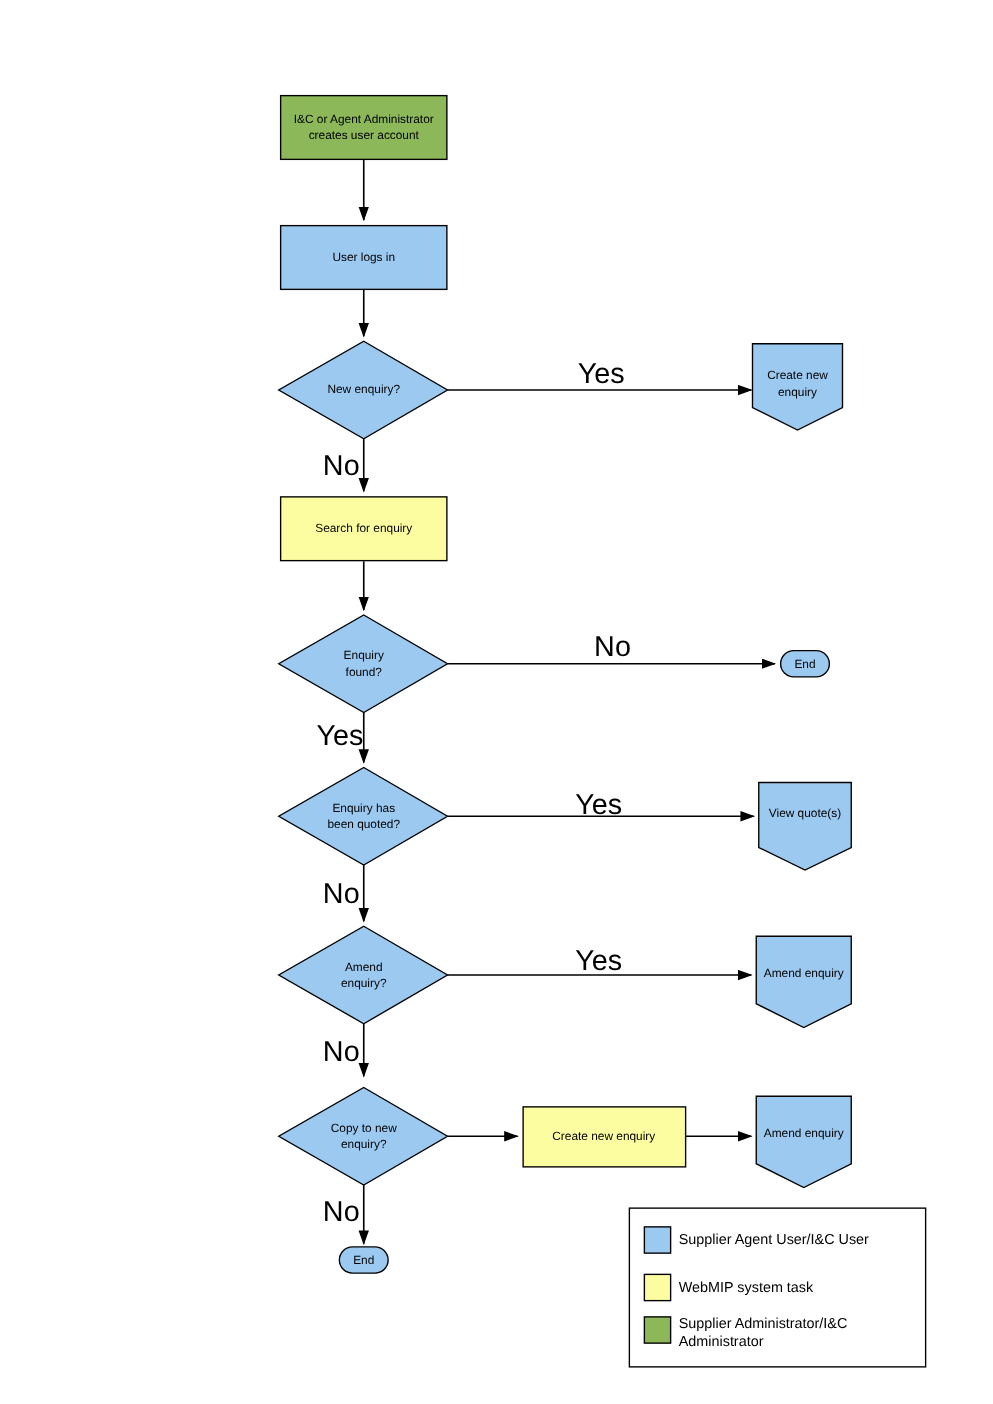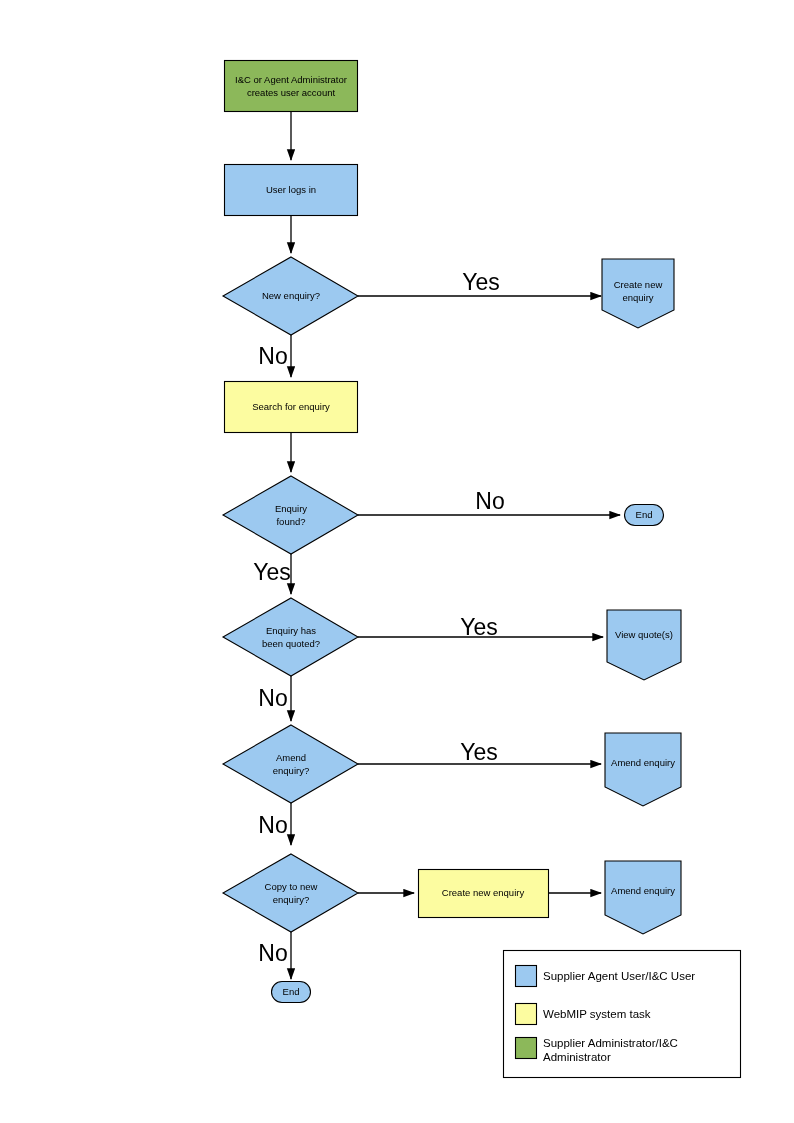--- a/index.html
+++ b/index.html
@@ -10,20 +10,21 @@
   body {
     width: 794px;
     height: 1123px;
     font-family: "Liberation Sans", sans-serif;
     overflow: hidden;
   }
   #diagram-root {
     position: relative;
     width: 794px;
     height: 810px;
+    margin-top: 16px;
   }
   svg#flowchart {
     display: block;
     width: 794px;
     height: 1123px;
   }
   .node-shape {
     stroke: #000000;
     stroke-width: 1.1;
   }

